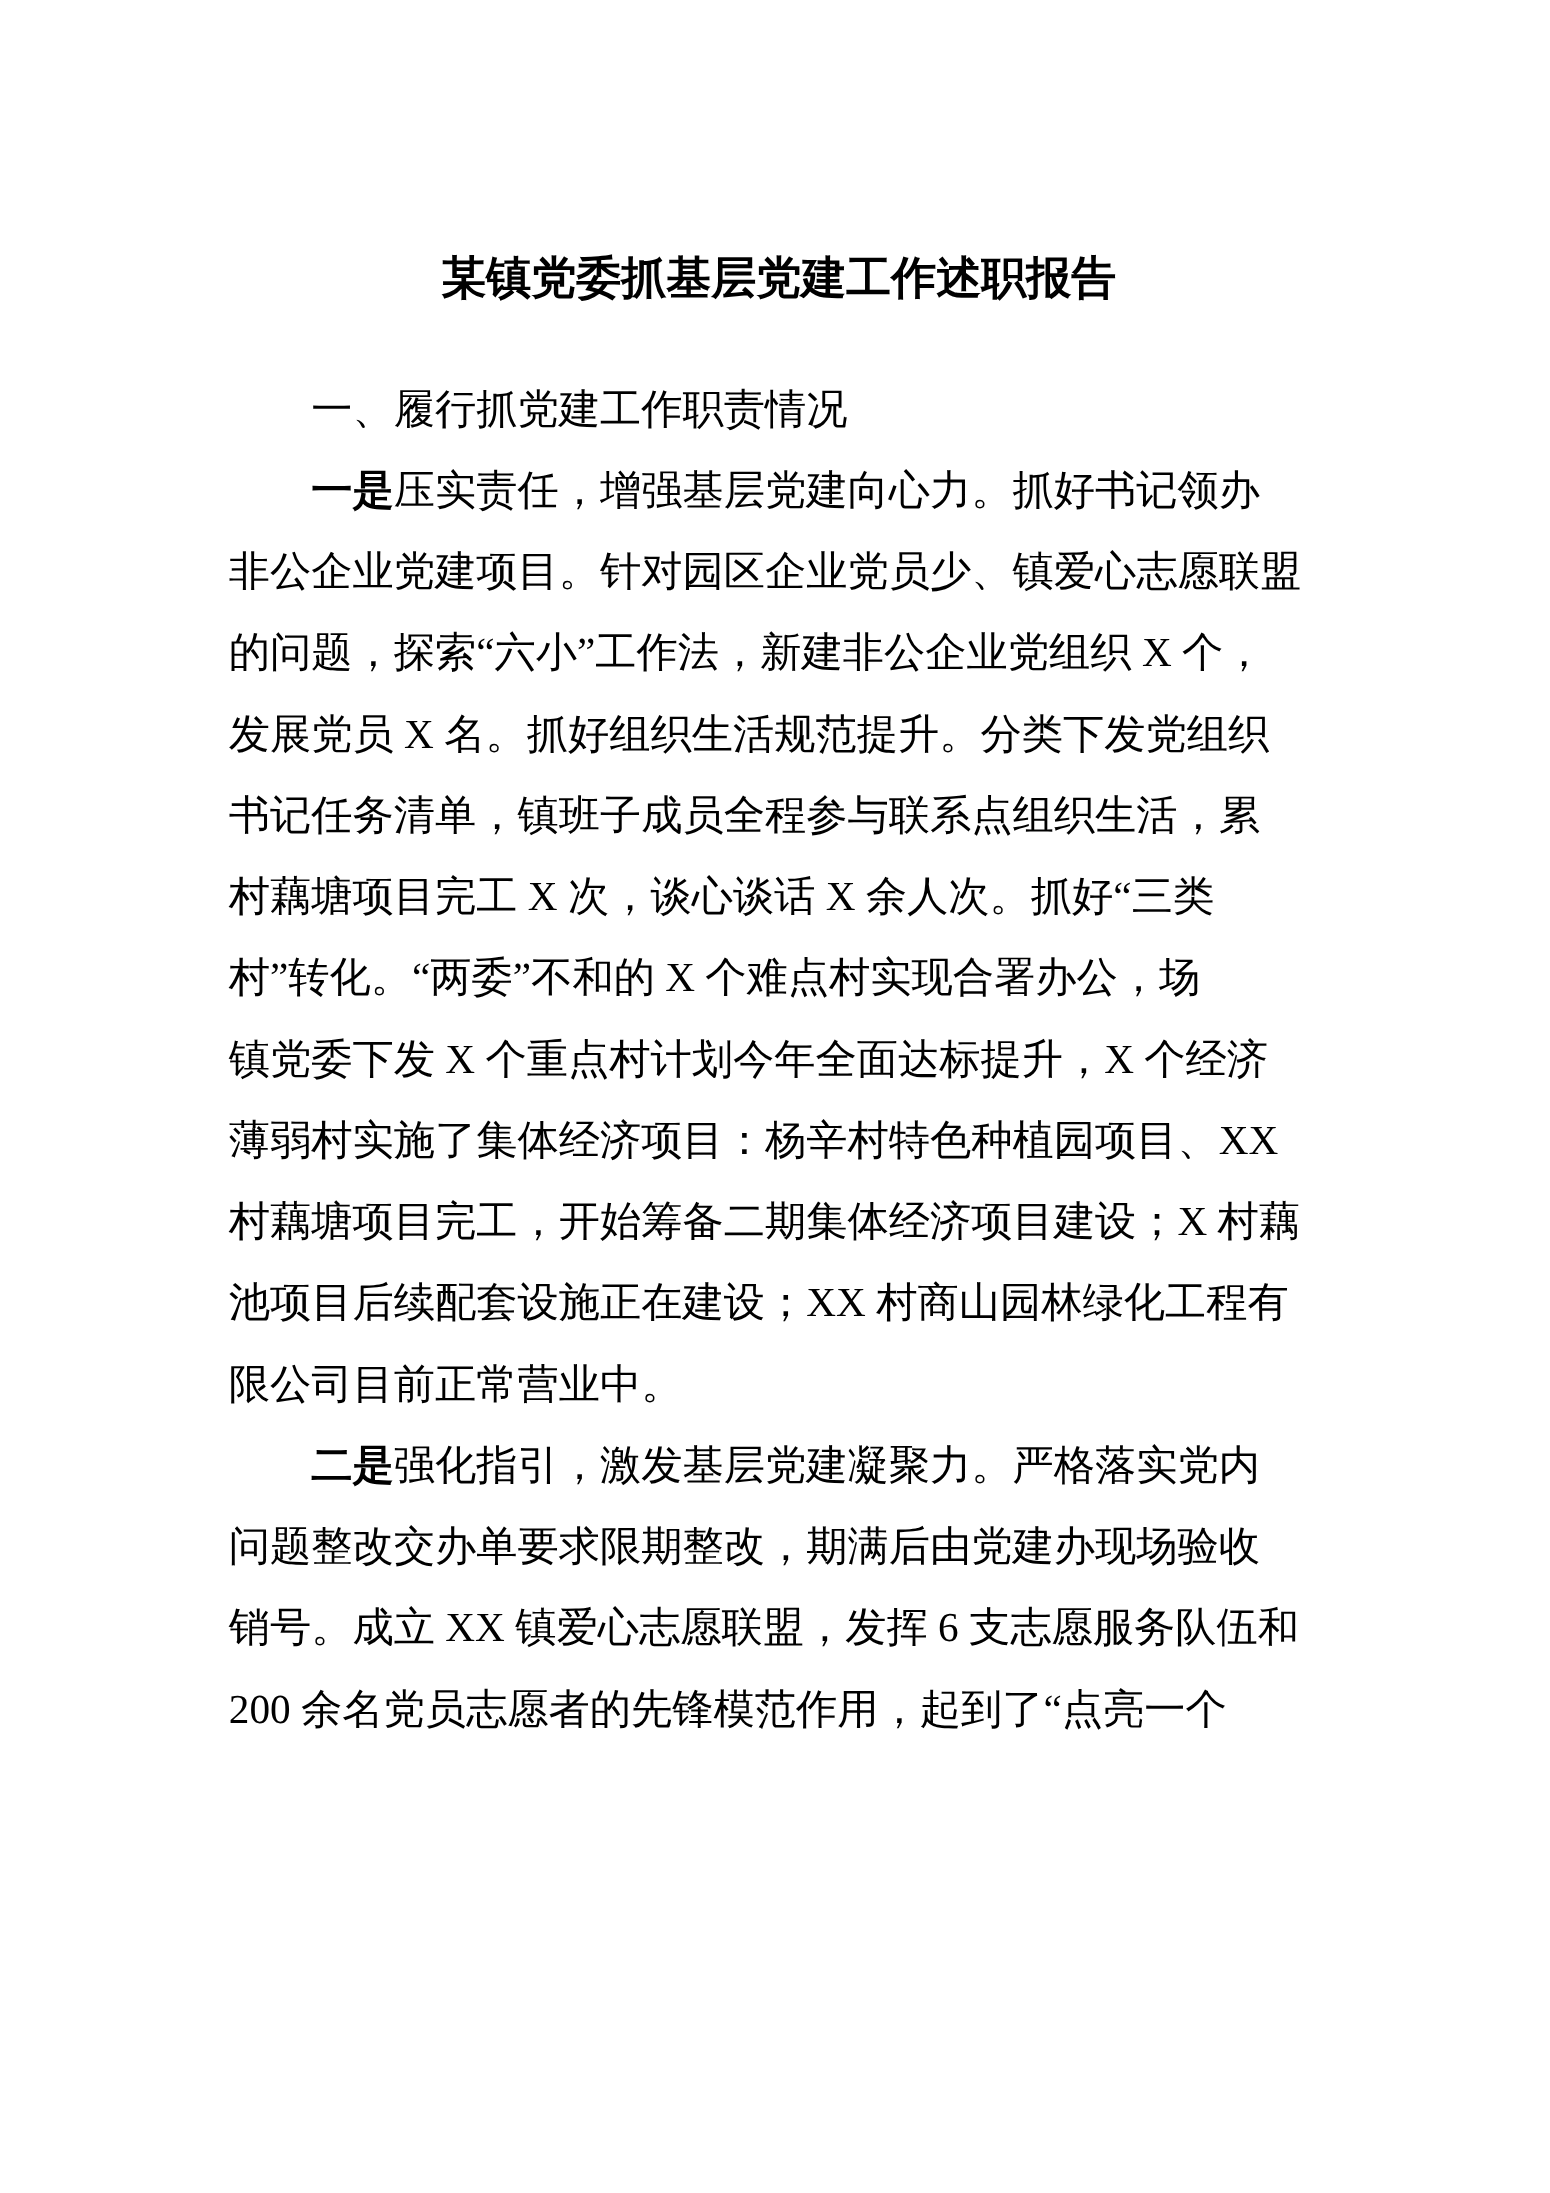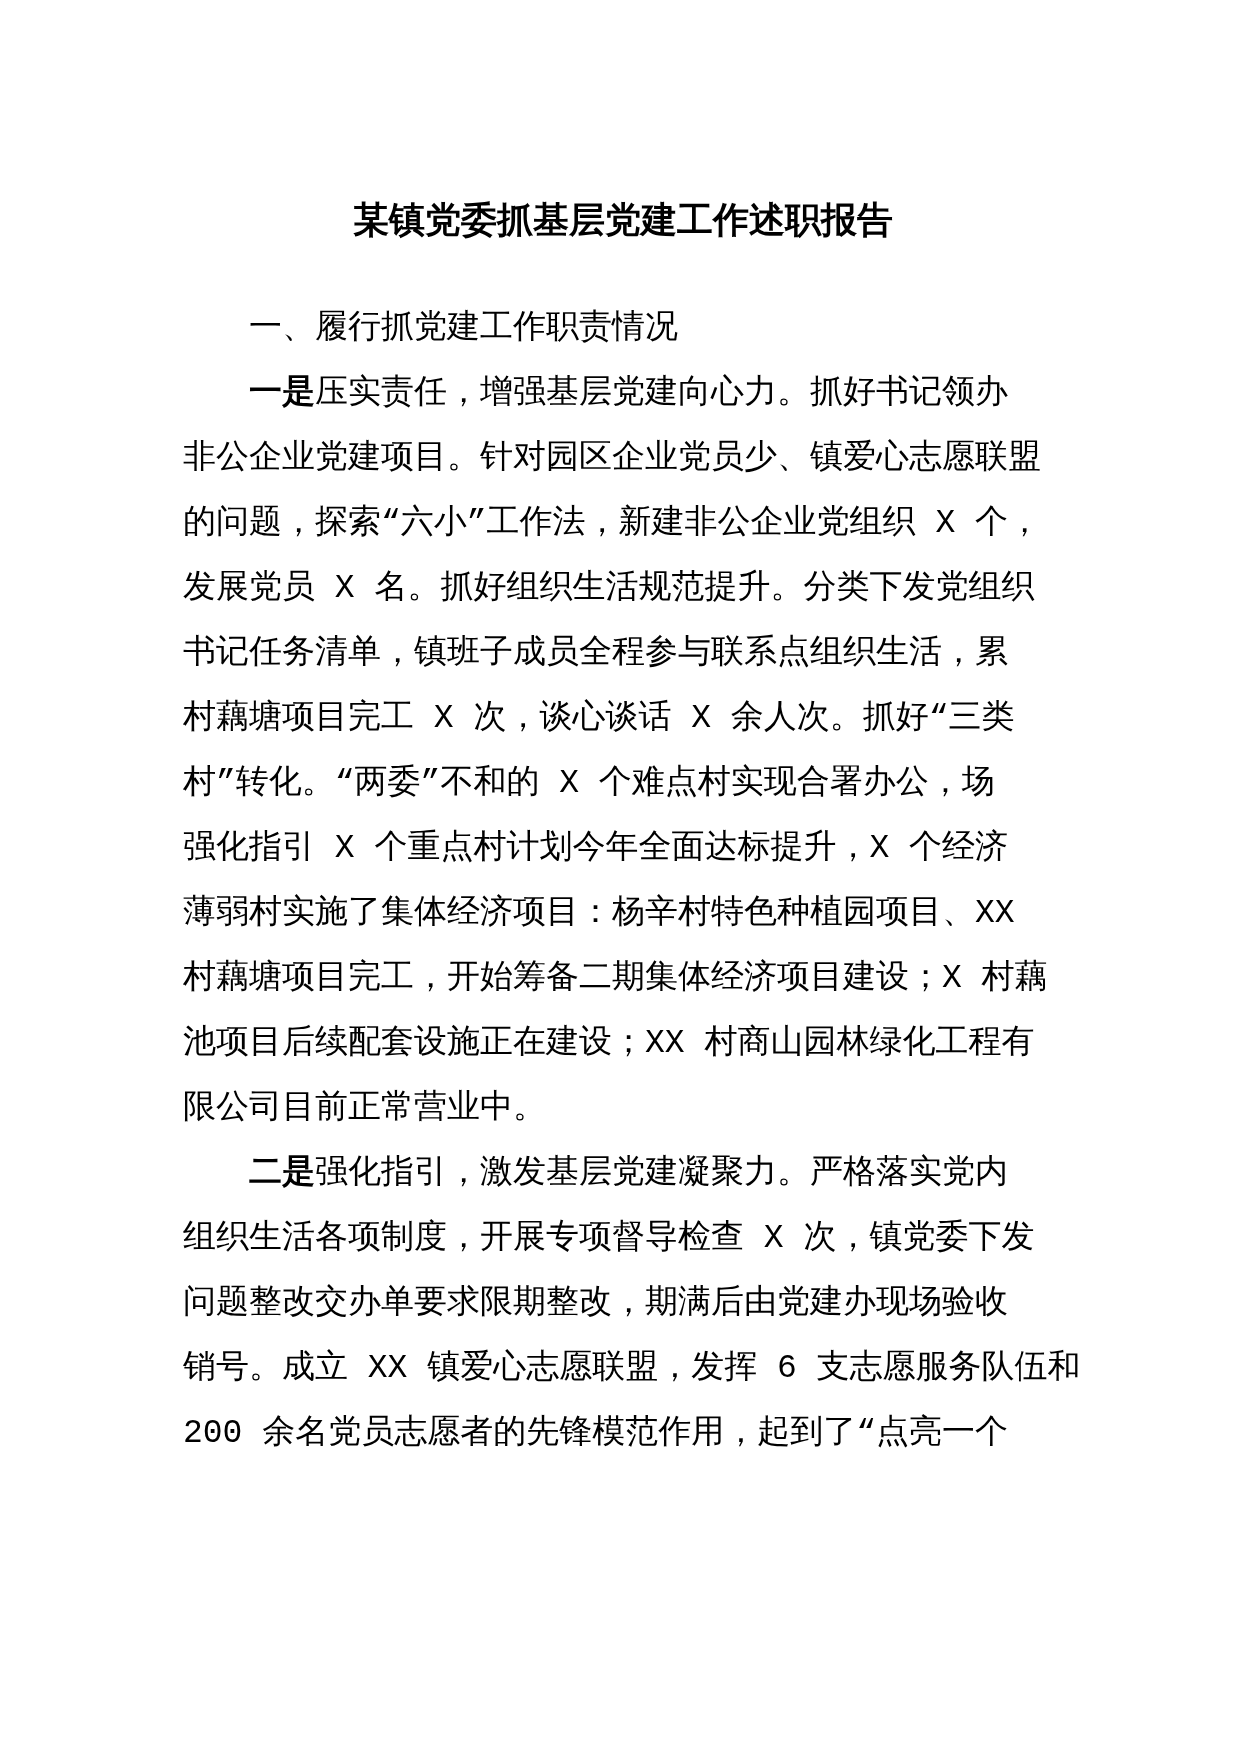--- a/index.html
+++ b/index.html
@@ -6,21 +6,21 @@
     margin: 0;
     padding: 0;
     background: #ffffff;
   }
   .page {
     position: relative;
     width: 1240px;
     height: 1754px;
     background: #ffffff;
     color: #000000;
-    font-family: Liberation Mono, monospace;
+    font-family: Liberation Serif, serif;
     overflow: hidden;
   }
   .content {
     position: absolute;
     left: 183px;
     top: 0;
     width: 880px;
   }
   .title {
     margin: 0;
@@ -56,25 +56,24 @@
     <h1 class="title">某镇党委抓基层党建工作述职报告</h1>
     <div class="body" id="doc-body">
         <div class="line first"><span>一、履行抓党建工作职责情况</span></div>
         <div class="line first"><span class="seg-bold">一是</span><span>压实责任，增强基层党建向心力。抓好书记领办</span></div>
         <div class="line"><span>非公企业党建项目。针对园区企业党员少、镇爱心志愿联盟</span></div>
         <div class="line"><span>的问题，探索“六小”工作法，新建非公企业党组织 X 个，</span></div>
         <div class="line"><span>发展党员 X 名。抓好组织生活规范提升。分类下发党组织</span></div>
         <div class="line"><span>书记任务清单，镇班子成员全程参与联系点组织生活，累</span></div>
         <div class="line"><span>村藕塘项目完工 X 次，谈心谈话 X 余人次。抓好“三类</span></div>
         <div class="line"><span>村”转化。“两委”不和的 X 个难点村实现合署办公，场</span></div>
-        <div class="line"><span>强化指引 X 个重点村计划今年全面达标提升，X 个经济</span></div>
+        <div class="line"><span>镇党委下发 X 个重点村计划今年全面达标提升，X 个经济</span></div>
         <div class="line"><span>薄弱村实施了集体经济项目：杨辛村特色种植园项目、XX</span></div>
         <div class="line"><span>村藕塘项目完工，开始筹备二期集体经济项目建设；X 村藕</span></div>
         <div class="line"><span>池项目后续配套设施正在建设；XX 村商山园林绿化工程有</span></div>
         <div class="line"><span>限公司目前正常营业中。</span></div>
         <div class="line first"><span class="seg-bold">二是</span><span>强化指引，激发基层党建凝聚力。严格落实党内</span></div>
-        <div class="line"><span>组织生活各项制度，开展专项督导检查 X 次，镇党委下发</span></div>
         <div class="line"><span>问题整改交办单要求限期整改，期满后由党建办现场验收</span></div>
         <div class="line"><span>销号。成立 XX 镇爱心志愿联盟，发挥 6 支志愿服务队伍和</span></div>
         <div class="line"><span>200 余名党员志愿者的先锋模范作用，起到了“点亮一个</span></div>
       </div>
   </div>
 </div>
 
 </body></html>

